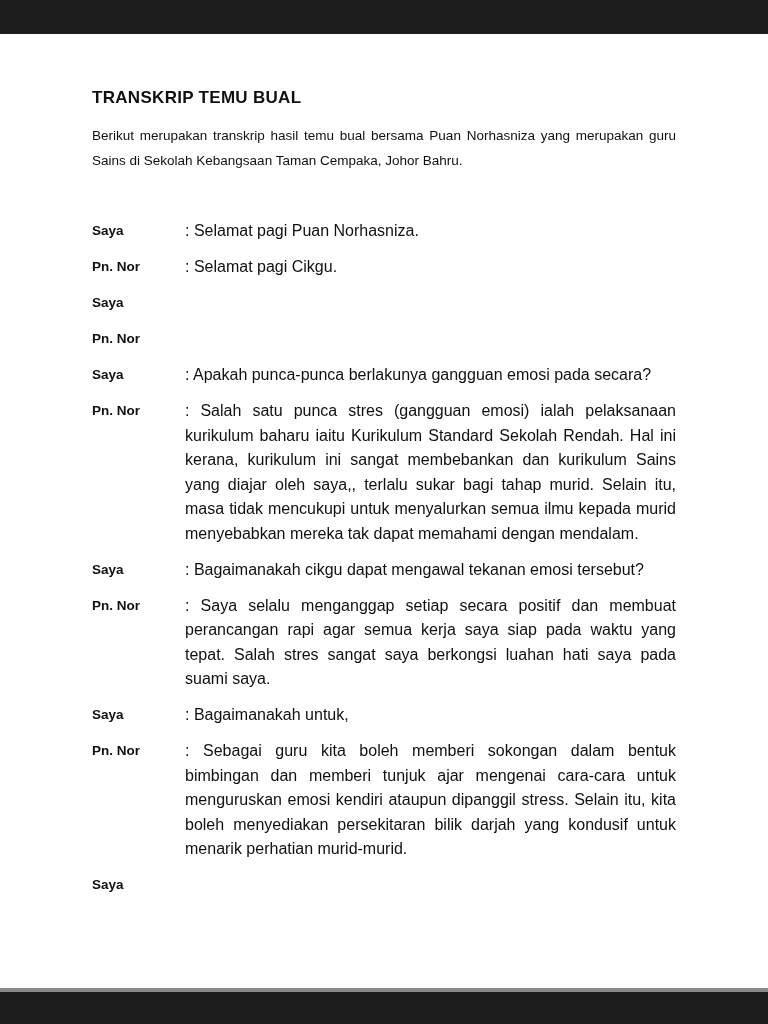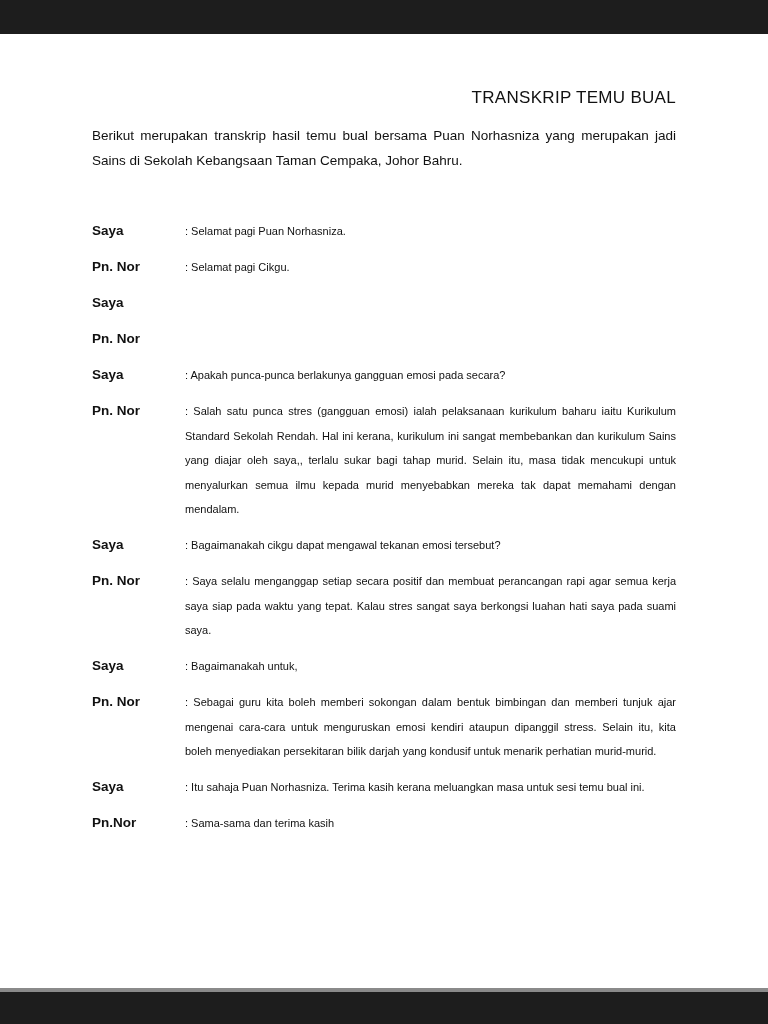--- a/index.html
+++ b/index.html
@@ -31,23 +31,23 @@
     position: absolute;
     top: 34px;
     left: 0;
     width: 768px;
     height: 954px;
     background: #ffffff;
     padding: 54px 92px 0 92px;
     overflow: hidden;
   }
   .doc-title {
-    text-align: right;
+    text-align: left;
     font-size: 17px;
-    font-weight: normal;
+    font-weight: bold;
     letter-spacing: 0.3px;
     line-height: 20px;
     margin-bottom: 16px;
   }
   .intro {
     font-size: 13.5px;
     line-height: 24.5px;
     text-align: justify;
     margin-bottom: 46px;
   }
@@ -57,33 +57,33 @@
   }
   .speaker {
     flex: 0 0 93px;
     width: 93px;
     font-weight: bold;
     font-size: 13.5px;
     line-height: 24.5px;
   }
   .utterance {
     flex: 1;
-    font-size: 11px;
+    font-size: 16px;
     line-height: 24.5px;
     text-align: justify;
   }
 </style>
 </head>
 <body>
 
 <div class="viewer-top-bar"></div>
 
 <div class="doc-page">
   <h1 class="doc-title">TRANSKRIP TEMU BUAL</h1>
-  <p class="intro">Berikut merupakan transkrip hasil temu bual bersama Puan Norhasniza yang merupakan jadi Sains di Sekolah Kebangsaan Taman Cempaka, Johor Bahru.</p>
+  <p class="intro">Berikut merupakan transkrip hasil temu bual bersama Puan Norhasniza yang merupakan guru Sains di Sekolah Kebangsaan Taman Cempaka, Johor Bahru.</p>
   <div id="dialogue-section">
   <div class="dialogue-row">
     <div class="speaker">Saya</div>
     <div class="utterance">: Selamat pagi Puan Norhasniza.</div>
   </div>
 
   <div class="dialogue-row">
     <div class="speaker">Pn. Nor</div>
     <div class="utterance">: Selamat pagi Cikgu.</div>
   </div>
@@ -106,38 +106,33 @@
     <div class="utterance">: Salah satu punca stres (gangguan emosi) ialah pelaksanaan kurikulum baharu iaitu Kurikulum Standard Sekolah Rendah. Hal ini kerana, kurikulum ini sangat membebankan dan kurikulum Sains yang diajar oleh saya,, terlalu sukar bagi tahap murid. Selain itu, masa tidak mencukupi untuk menyalurkan semua ilmu kepada murid menyebabkan mereka tak dapat memahami dengan mendalam.</div>
   </div>
 
   <div class="dialogue-row">
     <div class="speaker">Saya</div>
     <div class="utterance">: Bagaimanakah cikgu dapat mengawal tekanan emosi tersebut?</div>
   </div>
 
   <div class="dialogue-row">
     <div class="speaker">Pn. Nor</div>
-    <div class="utterance">: Saya selalu menganggap setiap secara positif dan membuat perancangan rapi agar semua kerja saya siap pada waktu yang tepat. Kalau stres sangat saya berkongsi luahan hati saya pada suami saya.</div>
+    <div class="utterance">: Saya selalu menganggap setiap secara positif dan membuat perancangan rapi agar semua kerja saya siap pada waktu yang tepat. Salah stres sangat saya berkongsi luahan hati saya pada suami saya.</div>
   </div>
 
   <div class="dialogue-row">
     <div class="speaker">Saya</div>
     <div class="utterance">: Bagaimanakah untuk,</div>
   </div>
 
   <div class="dialogue-row">
     <div class="speaker">Pn. Nor</div>
     <div class="utterance">: Sebagai guru kita boleh memberi sokongan dalam bentuk bimbingan dan memberi tunjuk ajar mengenai cara-cara untuk menguruskan emosi kendiri ataupun dipanggil stress. Selain itu, kita boleh menyediakan persekitaran bilik darjah yang kondusif untuk menarik perhatian murid-murid.</div>
   </div>
 
   <div class="dialogue-row">
     <div class="speaker">Saya</div>
-    <div class="utterance">: Itu sahaja Puan Norhasniza. Terima kasih kerana meluangkan masa untuk sesi temu bual ini.</div>
   </div>
 
-  <div class="dialogue-row">
-    <div class="speaker">Pn.Nor</div>
-    <div class="utterance">: Sama-sama dan terima kasih</div>
-  </div>
 </div>
 </div>
 
 <div class="viewer-bottom-bar"></div>
 
 </body></html>

